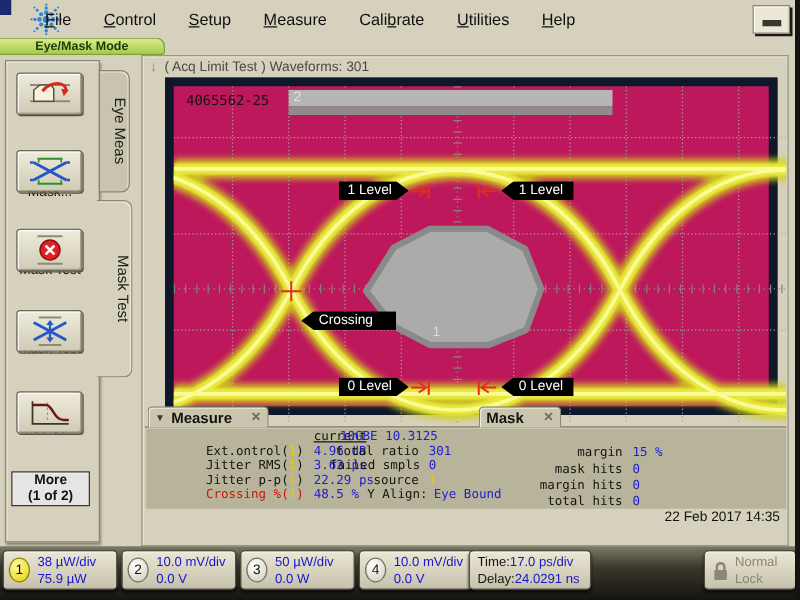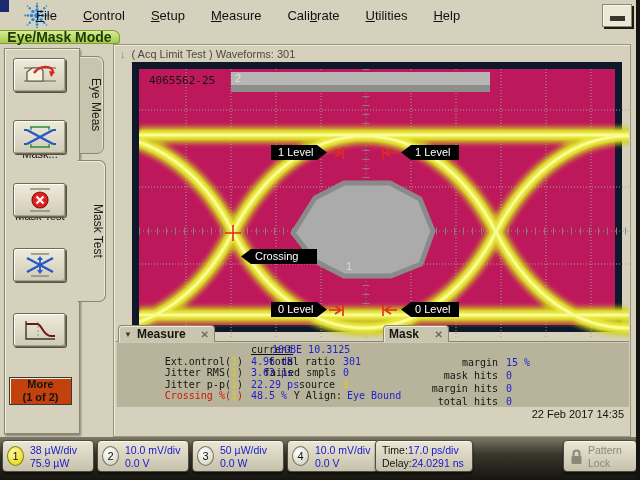--- a/index.html
+++ b/index.html
@@ -13,41 +13,41 @@
   #corner-accent { left:0; top:0; width:9px; height:12px; background:#1b2a70; }
   #logo { left:13px; top:1px; width:48px; height:29px; }
   #menu-items { left:36px; top:0; height:31px; display:flex; align-items:center; gap:26px; font-size:13px; color:#101010; }
   .menu-item { cursor:default; }
   .menu-item .key { text-decoration:underline; }
   #minimize-btn { left:602px; top:4px; width:30px; height:23px; background:#ece8d8;
      border:1px solid #8a8670; box-shadow:inset 1px 1px 0 #fbf8ec, 2px 2px 0 #1c1b15; }
   #minimize-btn .bar { position:absolute; left:7px; bottom:5px; width:15px; height:5px; background:#3a382e; }
 
   
-  #mode-tab { left:0; top:30px; width:120px; height:14px;
+  #mode-tab { left:0; top:30px; width:132px; height:14px;
      background:linear-gradient(#d9ec8d,#a6ca50); border:1px solid #7f9e33; border-left:none;
-     border-radius:0 7px 3px 0; font-size:14px; font-weight:bold; color:#1d3a04;
+     border-radius:0 7px 3px 0; font-size:10px; font-weight:bold; color:#1d3a04;
      display:flex; align-items:center; justify-content:center; }
 
   
   #sidebar { left:0; top:44px; width:113px; height:393px; }
   #sidebar-panel { left:4px; top:4px; width:76px; height:386px; background:#d5d1bc;
      border:1px solid #8a8670; box-shadow:inset 1px 1px 0 #f2eedd, 1px 2px 2px rgba(40,38,28,.45); }
   .vtab { writing-mode:vertical-rl; text-align:center; font-size:12px; color:#1c1c18;
      border:1px solid #8a8670; border-radius:0 7px 7px 0; }
   #tab-eye-meas { left:79px; top:12px; width:25px; height:98px; background:#c8c4ad;
      box-shadow:inset -1px 1px 0 #e8e4d2; }
   #tab-mask-test { left:77px; top:116px; width:29px; height:142px; background:#d5d1bc;
      border-left-color:#d5d1bc; box-shadow:inset -1px 1px 0 #f0ecdb; z-index:3; }
   .side-btn { left:13px; width:53px; height:34px; background:linear-gradient(#efebdb,#cfcbb5);
      border:1px solid #6e6a58; border-radius:3px;
      box-shadow:inset 1px 1px 0 #ffffff, inset -1px -1px 0 #a5a18a, 1px 1px 0 #55524a;
      display:flex; align-items:center; justify-content:center; cursor:pointer; }
   .side-label { left:0; width:80px; text-align:center; font-size:11px; line-height:11px; color:#14140f; }
-  #more-btn { left:9px; top:333px; width:63px; height:28px; background:#c2410c;
+  #more-btn { left:9px; top:333px; width:63px; height:28px; background:#e5e5e5;
      border:1px solid #3c3a30; box-shadow:inset 1px 1px 0 #f4f0df;
      font-size:11px; font-weight:bold; line-height:13px; text-align:center; color:#14140f; cursor:pointer; }
 
   
   #main { left:113px; top:44px; width:518px; height:393px; background:#d5d1bc;
      border:1px solid #9a9682; box-shadow:inset 1px 1px 0 #eeead9; }
   #acq-row { left:6px; top:2px; height:13px; display:flex; gap:6px; align-items:center;
      font-size:11px; color:#4c4a40; }
   #acq-arrow { color:#8a887a; font-size:11px; }
 
@@ -444,19 +444,19 @@
     <div class="kv"><span class="k">Delay:</span><span class="v">24.0291 ns</span></div>
   </div>
 
 
   <div class="abs sb-btn" id="pattern-btn">
     <svg width="13" height="18" viewBox="0 0 13 18" style="margin-top:4px">
       <path d="M3.5 8 V5.5 a3 3 0 0 1 6 0 V8" fill="none" stroke="#8b887a" stroke-width="2"></path>
       <rect x="1.5" y="8" width="10" height="8" rx="1" fill="#8b887a"></rect>
     </svg>
     <div class="plock-text">
-      <div>Pattern</div>
+      <div>Normal</div>
       <div>Lock</div>
     </div>
   </div>
 </div>
 
 <div class="abs" id="right-edge"></div>
 
 </body></html>

